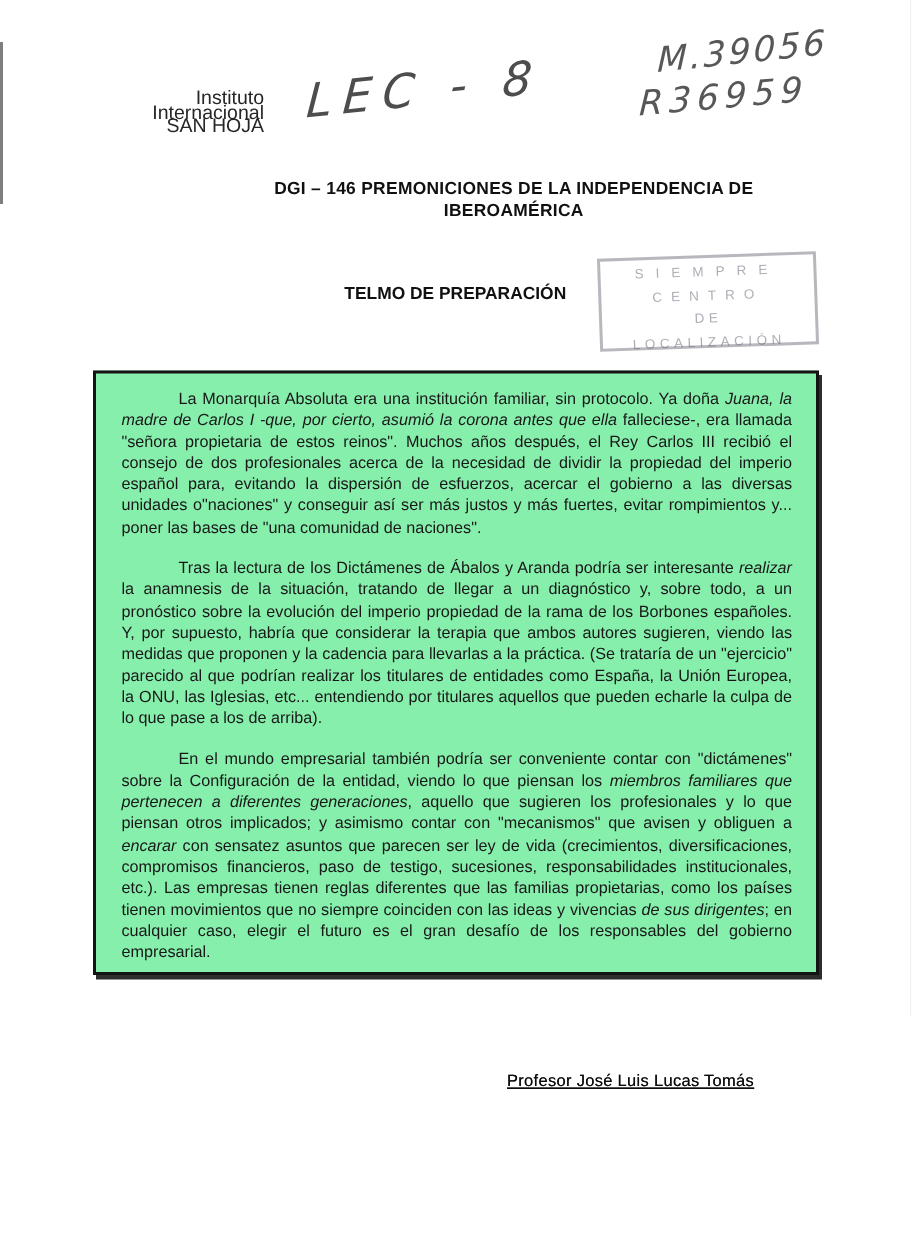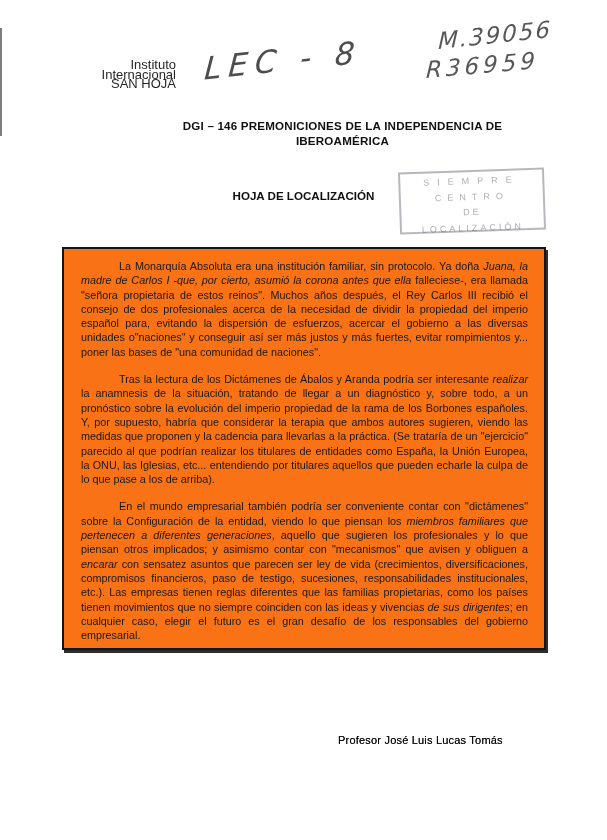--- a/index.html
+++ b/index.html
@@ -57,35 +57,36 @@
   }
   .stamp-l1 { letter-spacing: 8px; }
   .stamp-l2 { letter-spacing: 6px; }
   .stamp-l3 { letter-spacing: 3px; }
   .stamp-l4 { letter-spacing: 3px; }
   .content-box {
     position: absolute; left: 62px; top: 247px; width: 484px;
     box-sizing: border-box;
     border: 2px solid #141414;
     box-shadow: 2px 3px 0 0 #2d2d2d;
-    background: #f97316;
+    background: #86efac;
     padding: 10px 16px 2px 17px;
   }
   .content-box p {
     margin: 0 0 13px 0;
     font-size: 10.8px; line-height: 14.3px;
     text-align: justify; text-indent: 38px;
     color: #181818;
   }
   .content-box p:last-child { margin-bottom: 4px; }
   .content-box em { font-style: italic; }
   .footer-author {
-    position: absolute; left: 338px; top: 734px;
+    position: absolute; left: 338px; top: 715px;
     font-size: 11px; color: #0c0c0c; letter-spacing: .2px;
     text-shadow: 0 0 .4px #333;
+    text-decoration: underline;
   }
 </style>
 </head>
 <body>
 
 <div class="page">
 
   <div class="edge-artifact"></div>
 
   <div class="org-logo">
@@ -95,21 +96,21 @@
 
   <div class="hand hand-code">LEC - 8</div>
   <div class="hand hand-num-1">M.39056</div>
   <div class="hand hand-num-2">R36959</div>
 
   <div class="doc-title">
     <div>DGI – 146 PREMONICIONES DE LA INDEPENDENCIA DE</div>
     <div>IBEROAMÉRICA</div>
   </div>
 
-  <div class="doc-subtitle">HOJA DE LOCALIZACIÓN</div>
+  <div class="doc-subtitle">TELMO DE PREPARACIÓN</div>
 
   <div class="stamp">
     <div class="stamp-l1">SIEMPRE</div>
     <div class="stamp-l2">CENTRO</div>
     <div class="stamp-l3">DE</div>
     <div class="stamp-l4">LOCALIZACIÓN</div>
   </div>
 
   <div class="content-box">
     <div>

